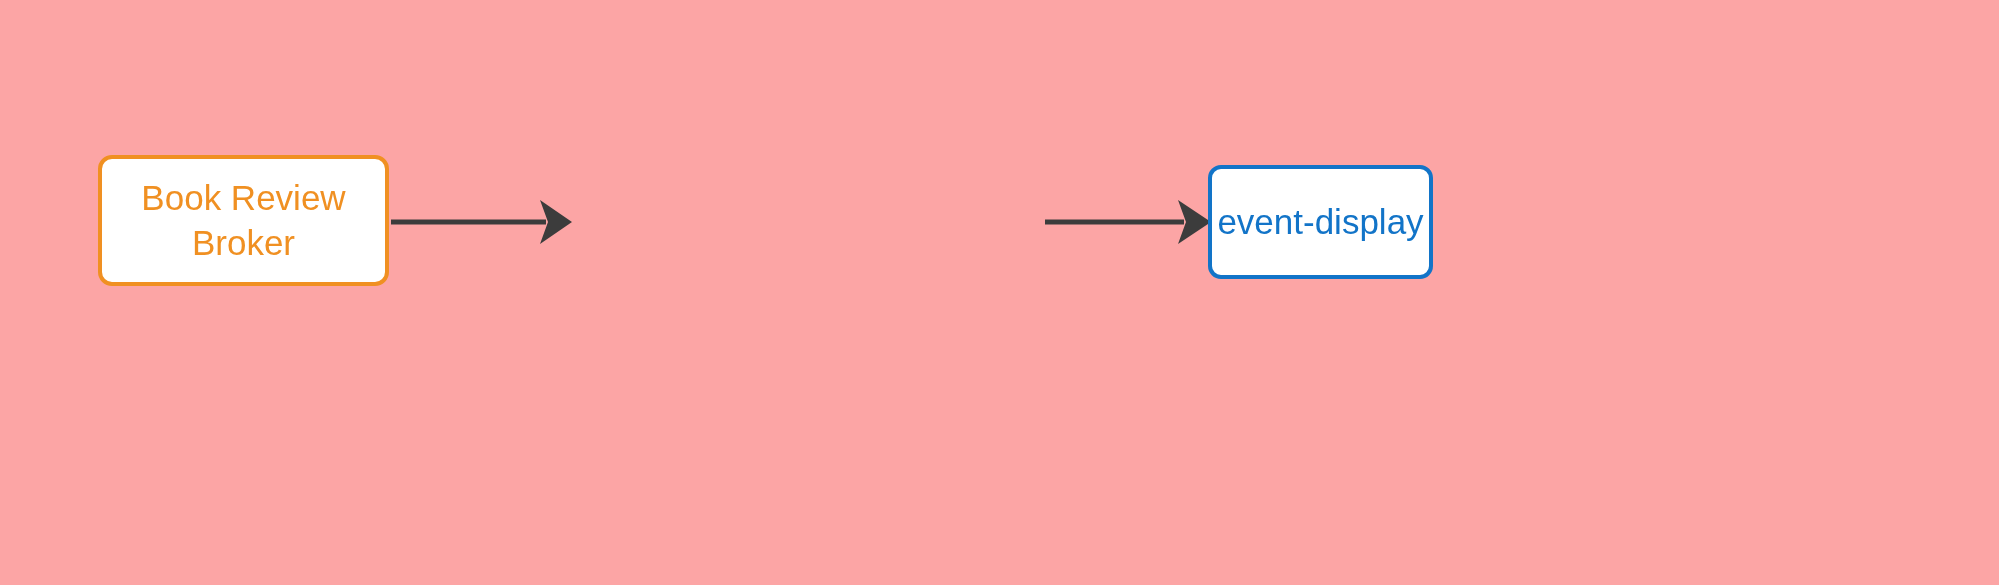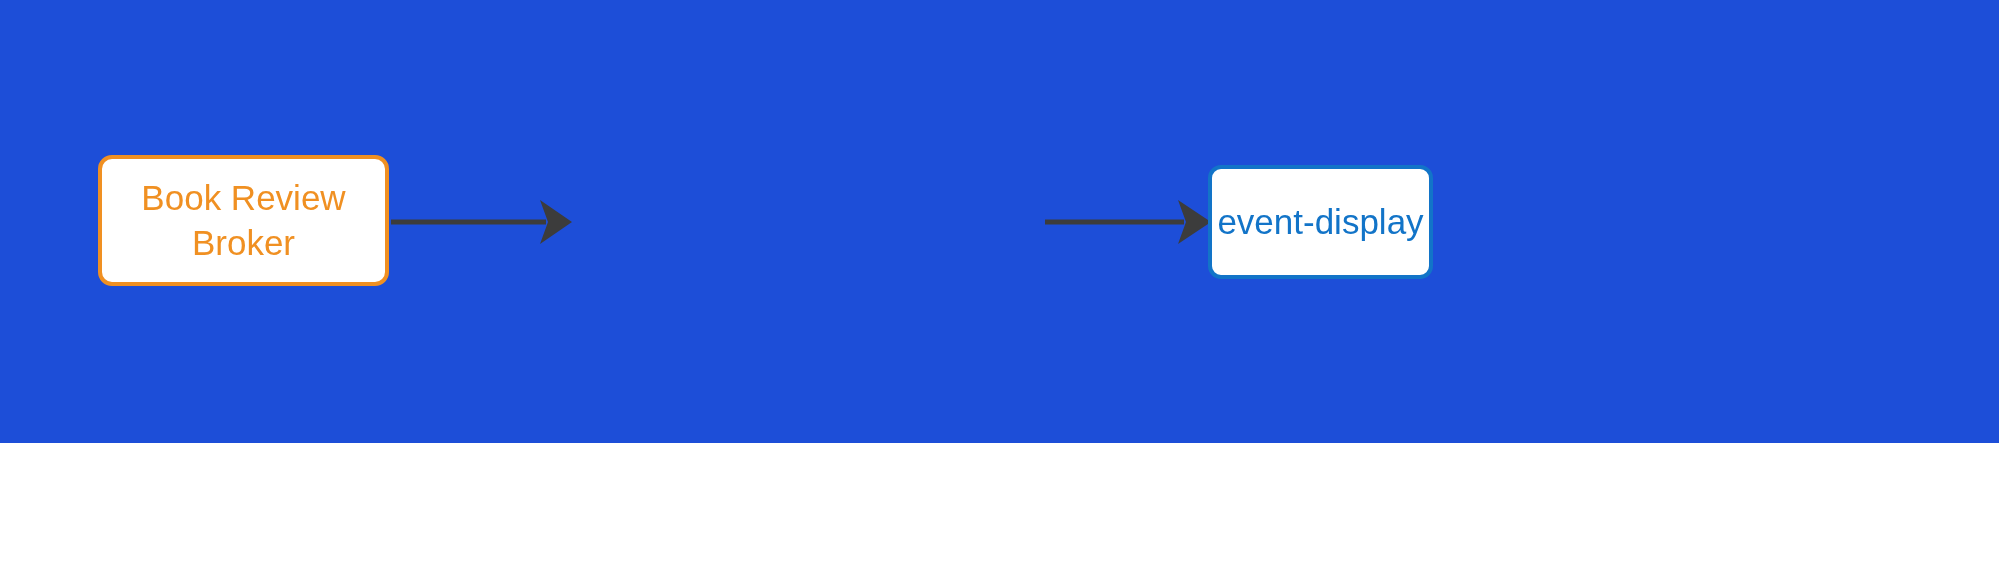--- a/index.html
+++ b/index.html
@@ -7,22 +7,22 @@
     margin: 0;
     padding: 0;
     background: #ffffff;
   }
   body {
     font-family: "Liberation Sans", "DejaVu Sans", sans-serif;
   }
   #canvas {
     position: relative;
     width: 1999px;
-    height: 443px;
-    background: #1d4ed8;
+    height: 585px;
+    background: #fca5a5;
     overflow: hidden;
   }
 
   
   .node {
     position: absolute;
     box-sizing: border-box;
     background: #ffffff;
     display: flex;
     align-items: center;

